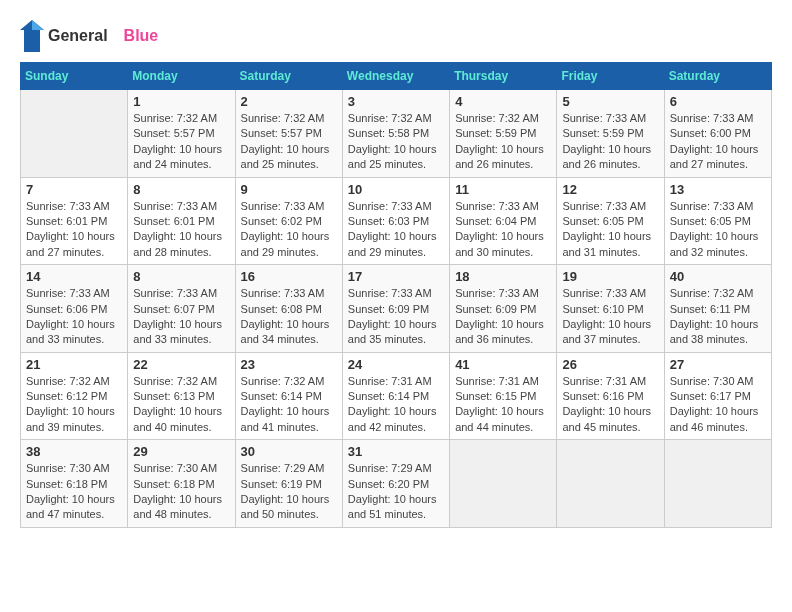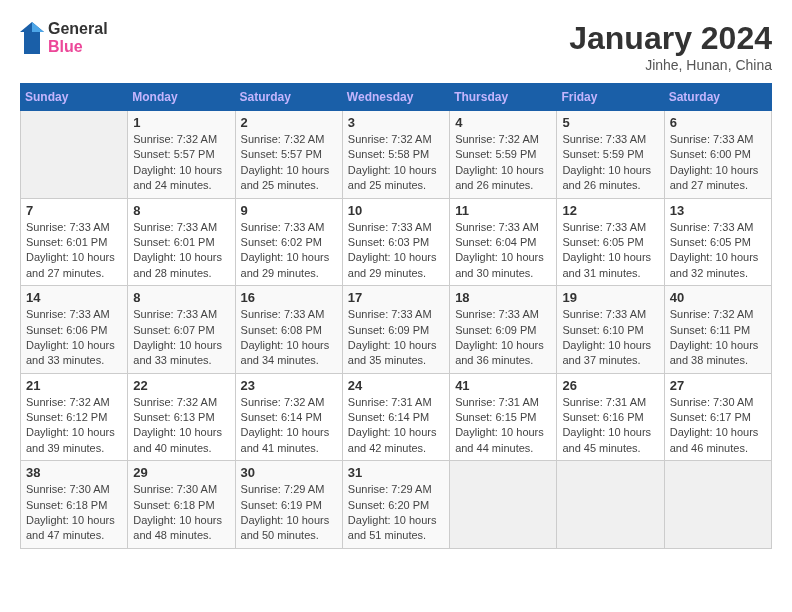--- a/index.html
+++ b/index.html
@@ -16,22 +16,22 @@
       align-items: flex-start;
       margin-bottom: 10px;
     }
     .logo {
       display: flex;
       align-items: center;
       gap: 4px;
     }
     .logo-text {
       display: flex;
-      flex-direction: column;
       line-height: 1.1;
+      gap: 16px;
     }
     .logo-general {
       font-size: 16px;
       font-weight: bold;
       color: #333;
     }
     .logo-blue {
       font-size: 16px;
       font-weight: bold;
       color: #ec4899;
@@ -48,21 +48,21 @@
       font-size: 14px;
       color: #555;
     }
     table {
       width: 100%;
       border-collapse: collapse;
       font-size: 11px;
     }
     thead tr th {
       background-color: #1a5fa8;
-      color: #c4b5fd;
+      color: #5eead4;
       padding: 6px 4px;
       text-align: left;
       font-size: 12px;
       border: 1px solid #1a5fa8;
     }
     tbody tr td {
       border: 1px solid #ccc;
       vertical-align: top;
       padding: 4px 5px;
       width: 107px;
@@ -95,24 +95,20 @@
   <div class="logo">
     <svg width="24" height="32" viewBox="0 0 24 32">
       <polygon points="12,0 24,10 20,10 20,32 4,32 4,10 0,10" fill="#1a5fa8"></polygon>
       <polygon points="12,0 24,10 12,10" fill="#4da6e8"></polygon>
     </svg>
     <div class="logo-text">
       <span class="logo-general">General</span>
       <span class="logo-blue">Blue</span>
     </div>
   </div>
-  <div class="title-section">
-    <div class="month-title">January 2024</div>
-    <div class="subtitle">Jinhe, Hunan, China</div>
-  </div>
 </div>
 
 <table>
   <thead>
     <tr>
     <th>Sunday</th>
         <th>Monday</th>
         <th>Saturday</th>
         <th>Wednesday</th>
         <th>Thursday</th>

